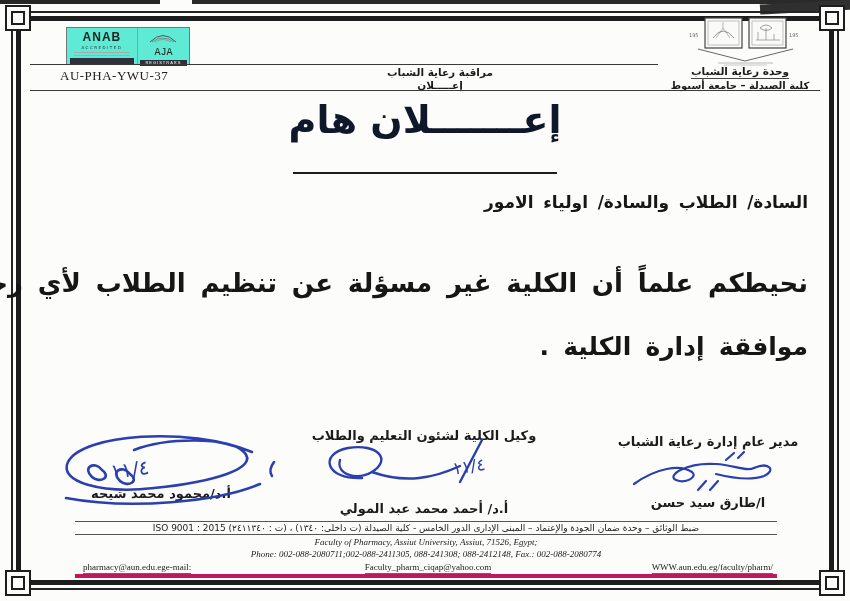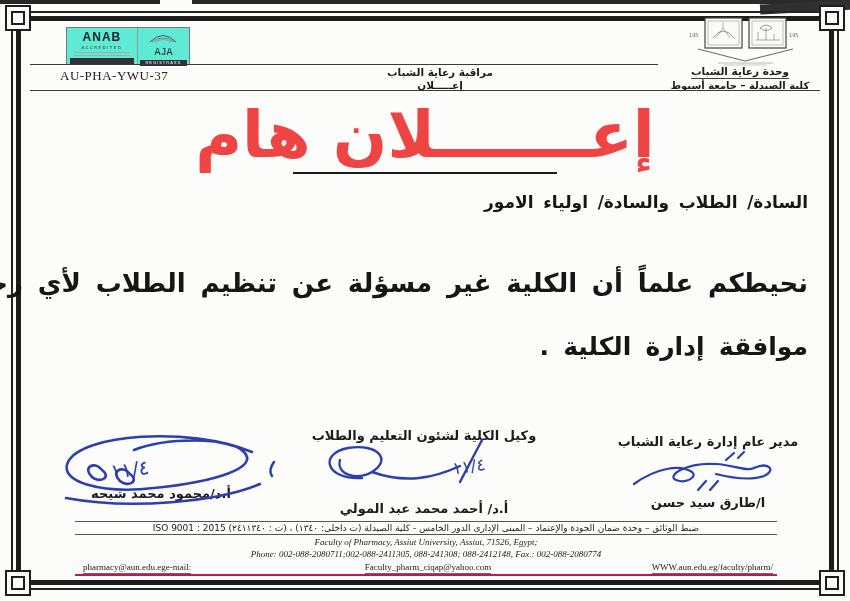--- a/index.html
+++ b/index.html
@@ -40,21 +40,21 @@
   .dept-col { position:absolute; left:330px; top:66px; width:220px; text-align:center; direction:rtl; }
   .dept-col .l1 { font-size:10.5px; font-weight:bold; }
   .dept-col .l2 { font-size:10.5px; font-weight:bold; margin-top:1px; }
   .unit-col { position:absolute; left:660px; top:60px; width:160px; text-align:center; direction:rtl; }
   .unit-col .l1 { font-size:10.5px; font-weight:bold; display:inline-block; border-bottom:1px solid #444; padding-bottom:1px; }
   .unit-col .l2 { font-size:10px; font-weight:bold; margin-top:1px; }
   .emblem { position:absolute; left:688px; top:16px; }
 
   
   .title { position:absolute; left:0; right:0; top:98px; text-align:center; direction:rtl; }
-  .title span { font-size:64px; font-weight:bold; color:#ef4444; letter-spacing:0; }
+  .title span { font-size:38px; font-weight:bold; color:#0f172a; letter-spacing:0; }
   .title-underline { position:absolute; left:293px; top:172px; width:264px; height:2px; background:#1c1c1c; }
 
   
   .body-line { position:absolute; right:42px; direction:rtl; text-align:right;
     font-weight:bold; color:#161616; word-spacing:0.22em; white-space:nowrap; }
   .bl1 { top:192px; font-size:17px; }
   .bl2 { top:268px; font-size:26px; }
   .bl3 { top:332px; font-size:25px; }
 
   
@@ -72,21 +72,21 @@
   .sig-left svg { left:-4px; top:4px; }
   .sig-left .sig-name { margin-top:64px; }
 
   
   .footer { position:absolute; left:75px; top:521px; width:702px;
     font-family:"Liberation Serif",serif; color:#222; }
   .f-ar { direction:rtl; text-align:center; font-size:9px;
     border-top:1px solid #555; border-bottom:1px solid #555; padding:1px 2px;
     font-family:"DejaVu Sans",sans-serif; }
   .f-en { text-align:center; font-style:italic; font-size:9px; margin-top:2px; line-height:10px; }
-  .f-row { display:flex; margin-top:3px; border-bottom:2px solid #be185d; padding-bottom:2px;
+  .f-row { display:flex; margin-top:3px; border-bottom:4px solid #be185d; padding-bottom:2px;
     font-size:9px; }
   .f-cell { flex:1; }
   .f-cell.left { text-align:left; padding-left:8px; }
   .f-cell.center { text-align:center; }
   .f-cell.right { text-align:right; padding-right:4px; }
   .u { border-bottom:1px solid #666; padding-bottom:1px; }
 </style>
 </head>
 <body>
 

